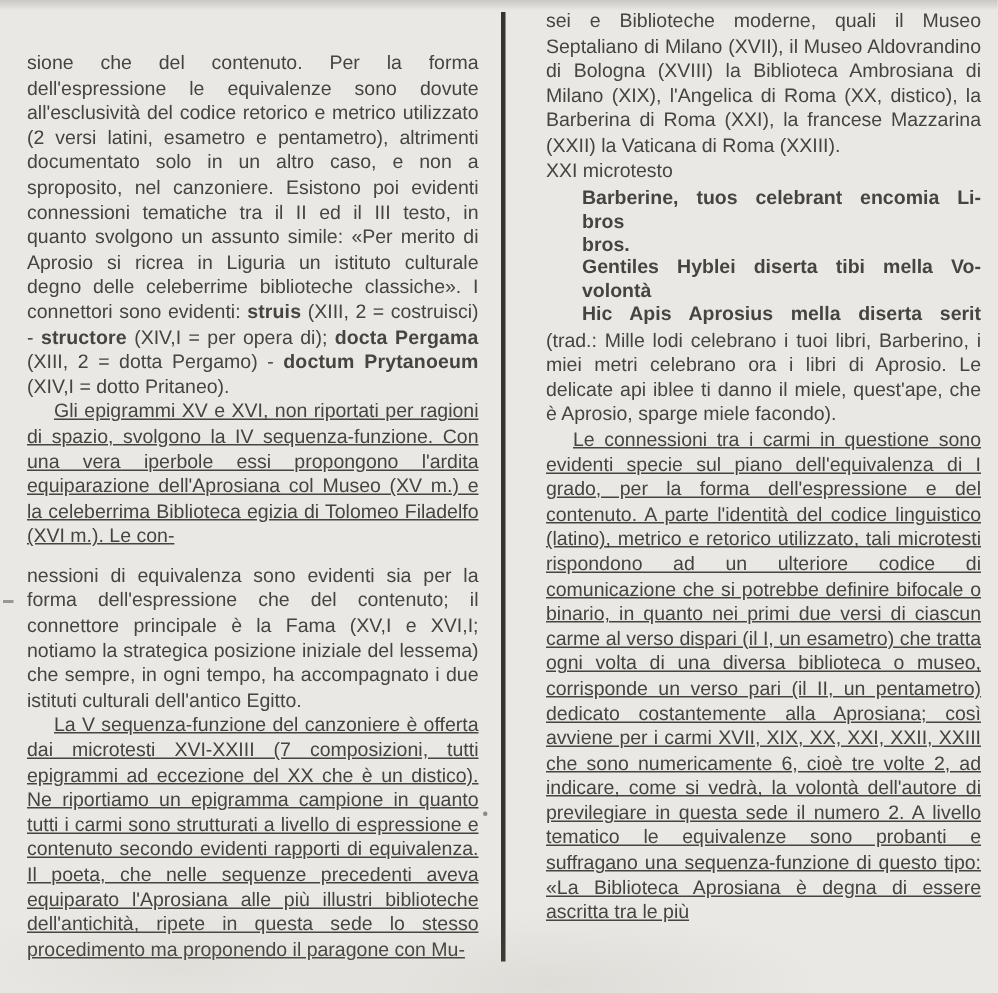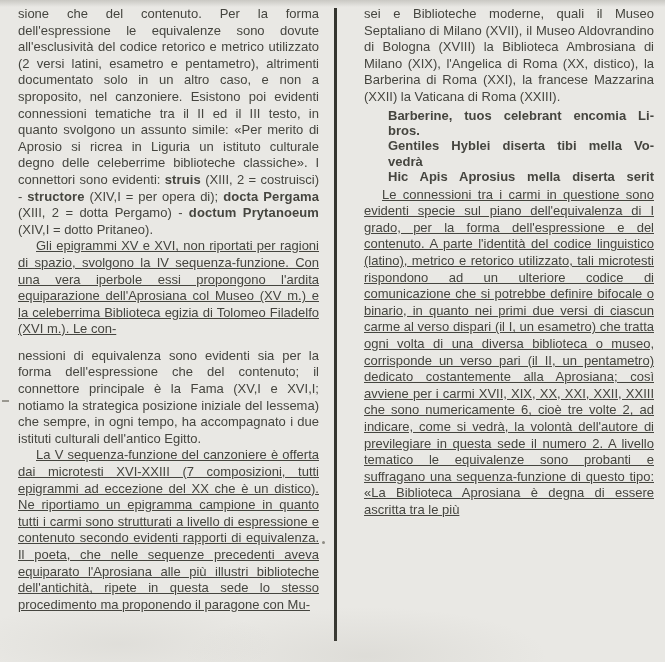--- a/index.html
+++ b/index.html
@@ -23,21 +23,21 @@
   .scan-mottle{position:absolute;left:0;bottom:0;width:665px;height:120px;pointer-events:none;
     background:
       radial-gradient(220px 60px at 18% 85%,rgba(140,138,128,0.10),rgba(140,138,128,0) 70%),
       radial-gradient(260px 70px at 55% 95%,rgba(140,138,128,0.12),rgba(140,138,128,0) 70%);}
   .artifact-dash{position:absolute;left:2px;top:400px;width:7px;height:2px;background:#9a9890;}
   .artifact-dot{position:absolute;left:322px;top:541px;width:3px;height:3px;border-radius:50%;background:#8d8b83;}
 
   .divider{position:absolute;left:334px;top:8px;width:2.5px;height:633px;background:var(--divider);}
 
   .col{position:absolute;top:6px;font-size:13px;line-height:16.6px;text-align:justify;}
-  .col-left{left:18px;width:301px;}
+  .col-left{left:18px;width:301px;margin-top:28px;}
   .col-right{left:364px;width:290px;}
 
   p{margin:0;padding:0;}
   .indent{text-indent:18px;text-decoration:underline;}
   .col-gap{height:10px;}
   b{font-weight:700;letter-spacing:.1px;}
 
   .heading{text-align:left;}
   .poem{margin:2px 0 2px 24px;font-weight:700;line-height:15.4px;font-size:13px;}
   .poem-line{text-align:left;}
@@ -55,27 +55,30 @@
     <p class="indent">Gli epigrammi XV e XVI, non riportati per ragioni di spazio, svolgono la IV sequenza-funzione. Con una vera iperbole essi propongono l'ardita equiparazione dell'Aprosiana col Museo (XV m.) e la celeberrima Biblioteca egizia di Tolomeo Filadelfo (XVI m.). Le con-</p>
     <div class="col-gap"></div>
     <p>nessioni di equivalenza sono evidenti sia per la forma dell'espressione che del contenuto; il connettore principale è la Fama (XV,I e XVI,I; notiamo la strategica posizione iniziale del lessema) che sempre, in ogni tempo, ha accompagnato i due istituti culturali dell'antico Egitto.</p>
     <p class="indent">La V sequenza-funzione del canzoniere è offerta dai microtesti XVI-XXIII (7 composizioni, tutti epigrammi ad eccezione del XX che è un distico). Ne riportiamo un epigramma campione in quanto tutti i carmi sono strutturati a livello di espressione e contenuto secondo evidenti rapporti di equivalenza. Il poeta, che nelle sequenze precedenti aveva equiparato l'Aprosiana alle più illustri biblioteche dell'antichità, ripete in questa sede lo stesso procedimento ma proponendo il paragone con Mu-</p>
   </div>
 
   <div class="divider"></div>
 
   <div class="col col-right">
     <p>sei e Biblioteche moderne, quali il Museo Septaliano di Milano (XVII), il Museo Aldovrandino di Bologna (XVIII) la Biblioteca Ambrosiana di Milano (XIX), l'Angelica di Roma (XX, distico), la Barberina di Roma (XXI), la francese Mazzarina (XXII) la Vaticana di Roma (XXIII).</p>
+    <p class="heading">XXI microtesto</p>
     <div class="poem">
         <div class="poem-line stretch">Barberine, tuos celebrant encomia Li-</div>
+        <div class="poem-line">bros</div>
         <div class="poem-line">bros.</div>
         <div class="poem-line stretch">Gentiles Hyblei diserta tibi mella Vo-</div>
-        <div class="poem-line">vedrà</div>
+        <div class="poem-line">volontà</div>
         <div class="poem-line stretch">Hic Apis Aprosius mella diserta serit</div>
       </div>
+    <p>(trad.: Mille lodi celebrano i tuoi libri, Barberino, i miei metri celebrano ora i libri di Aprosio. Le delicate api iblee ti danno il miele, quest'ape, che è Aprosio, sparge miele facondo).</p>
     <p class="indent">Le connessioni tra i carmi in questione sono evidenti specie sul piano dell'equivalenza di I grado, per la forma dell'espressione e del contenuto. A parte l'identità del codice linguistico (latino), metrico e retorico utilizzato, tali microtesti rispondono ad un ulteriore codice di comunicazione che si potrebbe definire bifocale o binario, in quanto nei primi due versi di ciascun carme al verso dispari (il I, un esametro) che tratta ogni volta di una diversa biblioteca o museo, corrisponde un verso pari (il II, un pentametro) dedicato costantemente alla Aprosiana; così avviene per i carmi XVII, XIX, XX, XXI, XXII, XXIII che sono numericamente 6, cioè tre volte 2, ad indicare, come si vedrà, la volontà dell'autore di previlegiare in questa sede il numero 2. A livello tematico le equivalenze sono probanti e suffragano una sequenza-funzione di questo tipo: «La Biblioteca Aprosiana è degna di essere ascritta tra le più</p>
   </div>
 
   <div class="artifact-dash"></div>
   <div class="artifact-dot"></div>
   <div class="scan-mottle"></div>
 
 </div>
 
 </body></html>

